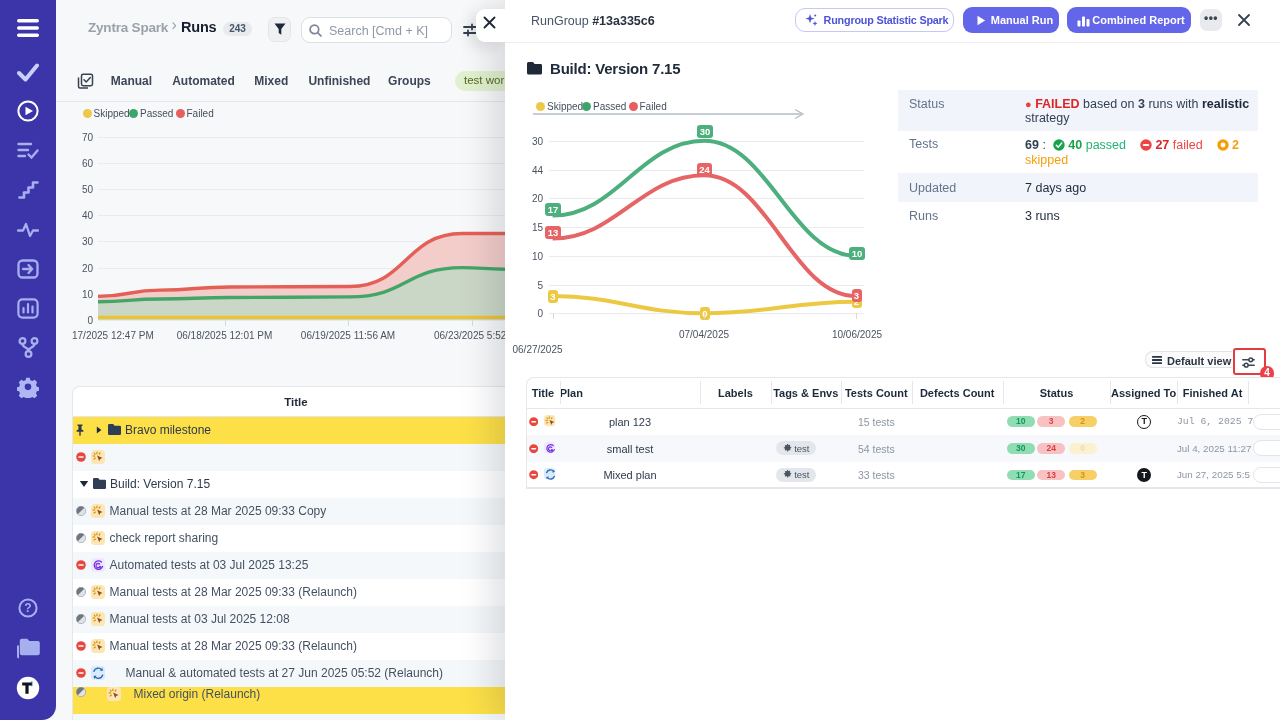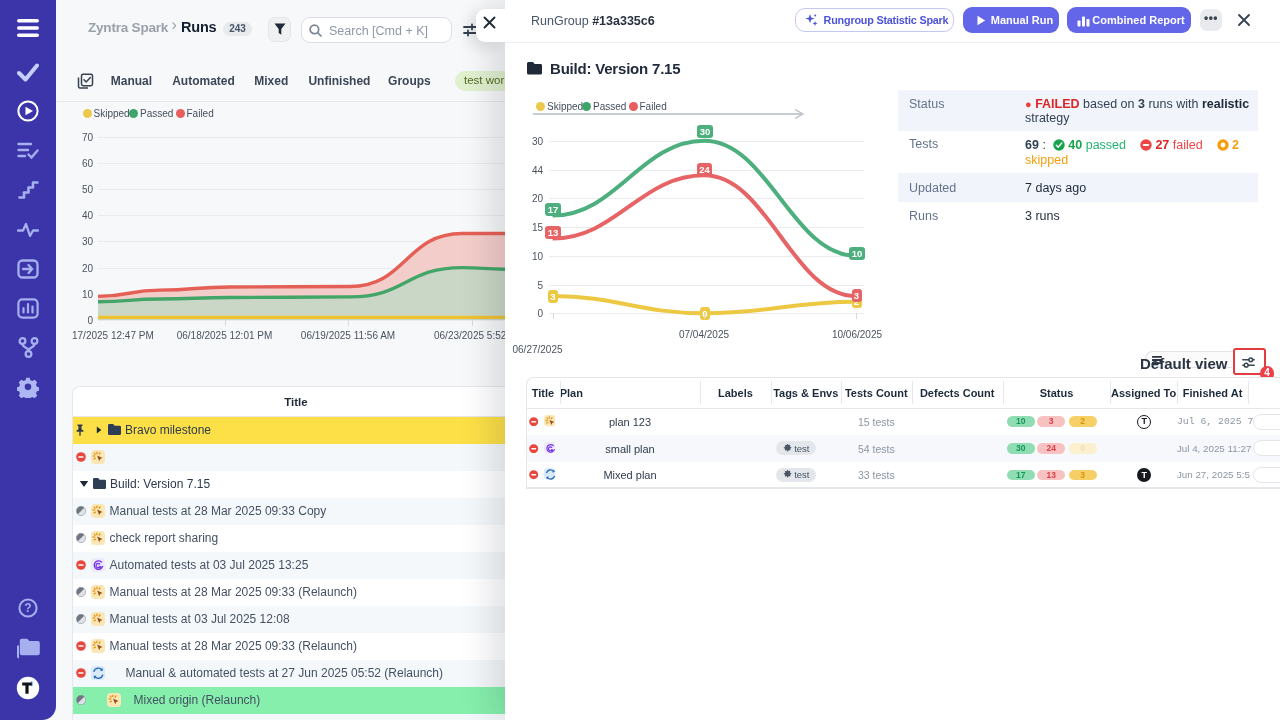--- a/index.html
+++ b/index.html
@@ -333,21 +333,21 @@
         <rect width="14.5" height="14.5" rx="4" fill="#d9eafb"></rect>
         <g stroke="#2b6cb8" stroke-width="1.5" fill="none" stroke-linecap="round">
           <path d="M3 5.4 a4.6 4.6 0 0 1 8-1.4"></path>
           <path d="M12 9.6 a4.6 4.6 0 0 1 -8 1.4"></path>
         </g>
         <path d="M11.6 1.6 l.8 3 -3 .5 z" fill="#2b6cb8"></path>
         <path d="M3.4 13.4 l-.8-3 3-.5 z" fill="#2b6cb8"></path>
       </svg>
       <span style="margin-left:20px;font-size:12px;color:#445163;white-space:nowrap;">Manual &amp; automated tests at 27 Jun 2025 05:52 (Relaunch)</span>
     </div>
-<div style="height:27px;background:#86efac;display:flex;align-items:center;padding-left:3px;width:446px;gap:8px;">
+<div style="height:27px;background:#fde047;display:flex;padding-left:3px;width:446px;gap:8px;">
       <svg width="10" height="10" viewBox="0 0 14 14" style="flex:none">
         <defs>
           <linearGradient id="gr5" x1="0" y1="0" x2="1" y2="1">
             <stop offset="0.48" stop-color="#6e7681"></stop>
             <stop offset="0.52" stop-color="#dfe3e8"></stop>
           </linearGradient>
         </defs>
         <circle cx="7" cy="7" r="6.5" fill="url(#gr5)" stroke="#8a919b" stroke-width="0.8"></circle>
       </svg>
       <span style="width:5px;flex:none"></span>
@@ -480,21 +480,21 @@
 <div class="abs" style="left:1025px;top:181px;font-size:12.5px;color:#1e293b;">7 days ago</div>
 <div class="abs" style="left:1025px;top:209px;font-size:12.5px;color:#1e293b;">3 runs</div>
 <div class="abs" style="left:1145.2px;top:351px;width:87.3px;height:17px;background:#fbfbfc;border:1px solid #e0e3e8;border-radius:8px 0 0 8px;border-right:none;"></div>
 <svg class="abs" style="left:1152.3px;top:356px" width="10" height="8" viewBox="0 0 10 8">
     <g fill="#2b3442">
       <rect x="0" y="0" width="10" height="1.8" rx="0.5"></rect>
       <rect x="0" y="3.1" width="10" height="1.8" rx="0.5"></rect>
       <rect x="0" y="6.2" width="10" height="1.8" rx="0.5"></rect>
     </g>
   </svg>
-<div class="abs" style="left:1140px;top:354.5px;font-size:15px;font-weight:bold;color:#2b3442;">Default view</div>
+<div class="abs" style="left:1167px;top:354.5px;font-size:11px;font-weight:bold;color:#2b3442;">Default view</div>
 <div class="abs" style="left:1232.5px;top:348px;width:33px;height:26.5px;border:2.3px solid #e23c3f;border-radius:3px;background:#fff;"></div>
 <svg class="abs" style="left:1241.5px;top:356.5px" width="13" height="11" viewBox="0 0 13 11">
     <g stroke="#3b4553" stroke-width="1.5" stroke-linecap="round">
       <path d="M0.8 2.8 H12.2 M0.8 8.2 H12.2"></path>
     </g>
     <circle cx="8.8" cy="2.8" r="1.9" fill="#fff" stroke="#3b4553" stroke-width="1.5"></circle>
     <circle cx="4.2" cy="8.2" r="1.9" fill="#fff" stroke="#3b4553" stroke-width="1.5"></circle>
   </svg>
 <div class="abs" style="left:1259.7px;top:366.2px;width:14.6px;height:14.6px;background:#ef3f48;border-radius:50%;color:#fff;font-size:10px;font-weight:bold;text-align:center;line-height:14.6px;">4</div>
 <div class="abs" style="left:526.3px;top:376.9px;width:754px;height:111.5px;background:#fff;border:1px solid #e5e7ea;border-right:none;border-radius:8px 0 0 0;"></div>
@@ -553,21 +553,21 @@
     </svg>
   </div>
 <div class="abs" style="left:544.4px;top:441.8px;">
     <svg width="13" height="13" viewBox="0 0 15 15" style="flex:none">
       <rect width="13" height="13" rx="4" fill="#efe9fd"></rect>
       <path d="M10.8 4.2 a4.4 4.4 0 1 0 1.1 4.6" fill="none" stroke="#7634e8" stroke-width="1.4" stroke-linecap="round"></path>
       <path d="M8.9 6.3 a2.2 2.2 0 1 0 .5 2.5" fill="none" stroke="#7634e8" stroke-width="1.4" stroke-linecap="round"></path>
       <path d="M7.8 7.8 l3.8 1.6 -1.7 .7 -.7 1.7 z" fill="#7634e8"></path>
     </svg>
   </div>
-<div class="abs" style="left:559.7px;top:442.8px;width:140.6px;text-align:center;font-size:11px;color:#2f3b4d;">small plan</div>
+<div class="abs" style="left:559.7px;top:442.8px;width:140.6px;text-align:center;font-size:11px;color:#2f3b4d;">small test</div>
 <div class="abs" style="left:776.3px;top:441.3px;width:40px;height:14px;background:#e3e7eb;border-radius:7px;display:flex;align-items:center;justify-content:center;white-space:nowrap;">
     <svg width="9" height="9" viewBox="0 0 24 24">
       <path fill="#4a5462" d="M12 8a4 4 0 1 0 0 8 4 4 0 0 0 0-8zm9.4 5.6l-2-.3a7.5 7.5 0 0 0 0-2.6l2-.3c.3-.1.6-.4.6-.8v-1.2c0-.4-.3-.7-.6-.8l-2 .3a7.5 7.5 0 0 0-1.3-2.2l1.2-1.7c.2-.3.2-.7-.1-1l-.8-.8c-.3-.3-.7-.3-1-.1l-1.7 1.2a7.5 7.5 0 0 0-2.2-1.3l.3-2c-.1-.3-.4-.6-.8-.6h-1.2c-.4 0-.7.3-.8.6l-.3 2a7.5 7.5 0 0 0-2.2 1.3L6.8 3.1c-.3-.2-.7-.2-1 .1l-.8.8c-.3.3-.3.7-.1 1l1.2 1.7a7.5 7.5 0 0 0-1.3 2.2l-2-.3c-.3.1-.6.4-.6.8v1.2c0 .4.3.7.6.8l2 .3a7.5 7.5 0 0 0 1.3 2.2l-1.2 1.7c-.2.3-.2.7.1 1l.8.8c.3.3.7.3 1 .1l1.7-1.2a7.5 7.5 0 0 0 2.2 1.3l.3 2c.1.3.4.6.8.6h1.2c.4 0 .7-.3.8-.6l.3-2a7.5 7.5 0 0 0 2.2-1.3l1.7 1.2c.3.2.7.2 1-.1l.8-.8c.3-.3.3-.7.1-1l-1.2-1.7a7.5 7.5 0 0 0 1.3-2.2z"></path>
     </svg>
     <span style="font-size:9.5px;color:#4a5462;margin-left:2px;">test</span>
   </div>
 <div class="abs" style="left:840.9px;top:442.8px;width:70.9px;text-align:center;font-size:10.5px;color:#8d96a5;">54 tests</div>
 <div class="abs" style="left:1006.7px;top:442.9px;width:28px;height:10.8px;background:#90ddb4;border-radius:5.4px;font-size:8.5px;font-weight:bold;color:#15945c;text-align:center;line-height:10.8px;">30</div>
 <div class="abs" style="left:1037.2px;top:442.9px;width:28px;height:10.8px;background:#f8c2c2;border-radius:5.4px;font-size:8.5px;font-weight:bold;color:#dc3d43;text-align:center;line-height:10.8px;">24</div>
 <div class="abs" style="left:1068.5px;top:442.9px;width:28px;height:10.8px;background:#fbf0cf;border-radius:5.4px;font-size:8.5px;font-weight:bold;color:#f0dcab;text-align:center;line-height:10.8px;">0</div>

